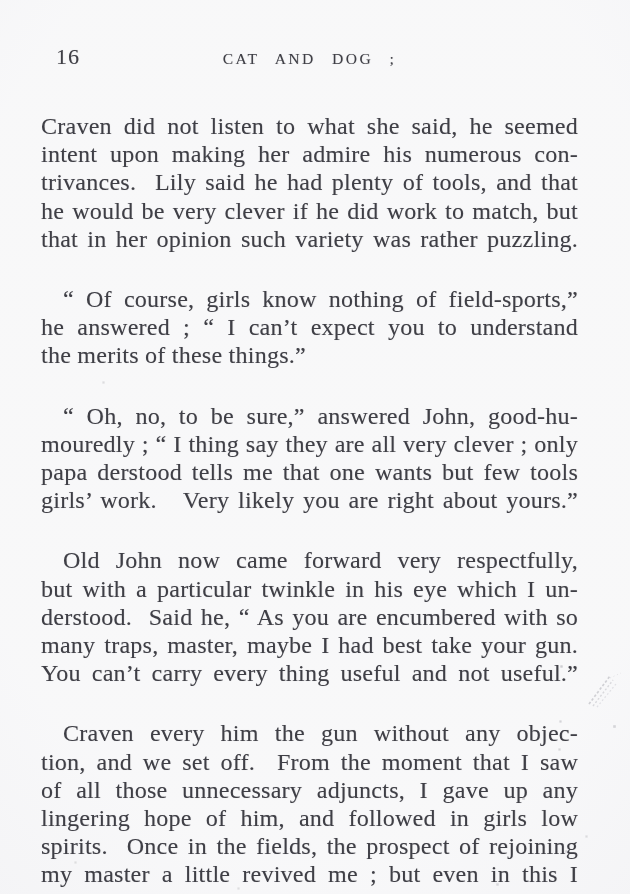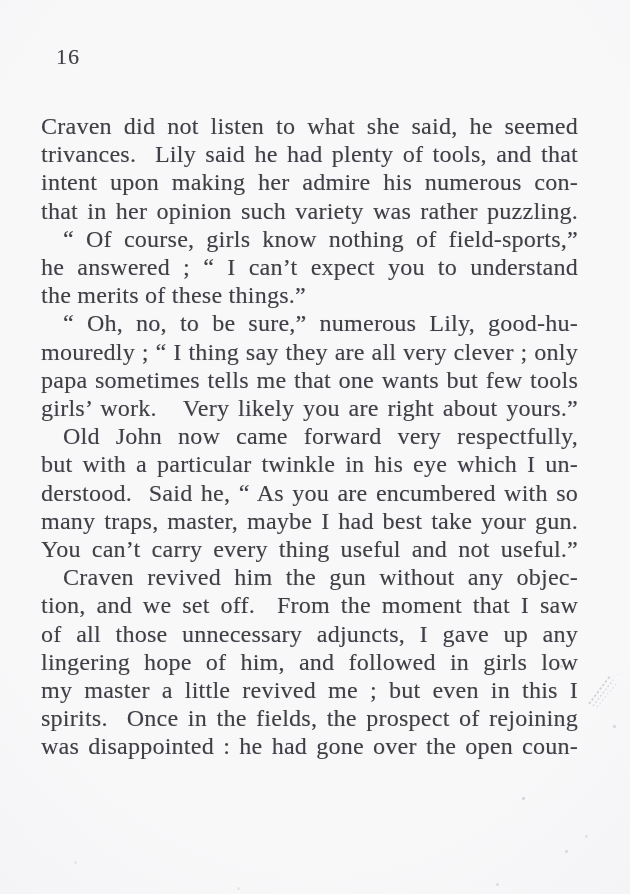--- a/index.html
+++ b/index.html
@@ -49,20 +49,21 @@
   }
   .line {
     text-align: justify;
     text-align-last: justify;
   }
   .line.para-end {
     text-align-last: left;
   }
   .line.indent {
     text-indent: 22px;
+    margin-top: 32px;
   }
   .it {
   }
   .pencil-mark {
     position: absolute;
     left: 586px;
     top: 664px;
     width: 38px;
     height: 46px;
   }
@@ -88,53 +89,55 @@
       238px 888px 0 0.6px rgba(110,110,118,0.18);
   }
 </style>
 </head>
 <body>
 
 <div class="page" style="--paper: #f4f4f6; --ink: #3f3f46;">
 
   <div class="folio">16</div>
 
+  <div class="running-title">CAT AND DOG ;</div>
 
   <div class="text-block">
       <div>
         <div class="line"><span>Craven did not listen to what she said, he seemed</span></div>
+        <div class="line"><span>intent upon making her admire his numerous con-</span></div>
         <div class="line"><span>trivances.&nbsp; Lily said he had plenty of tools, and that</span></div>
-        <div class="line"><span>intent upon making her admire his numerous con-</span></div>
+        <div class="line"><span>he would be very clever if he did work to match, but</span></div>
         <div class="line"><span>that in her opinion such variety was rather puzzling.</span></div>
       </div>
       <div>
         <div class="line indent"><span>“ Of course, girls know nothing of field-sports,”</span></div>
         <div class="line"><span>he answered ; “ I can’t expect you to understand</span></div>
         <div class="line para-end"><span>the merits of these things.”</span></div>
       </div>
       <div>
-        <div class="line indent"><span>“ Oh, no, to be sure,” numerous Lily, good-hu-</span></div>
+        <div class="line indent"><span>“ Oh, no, to be sure,” answered John, good-hu-</span></div>
         <div class="line"><span>mouredly ; “ I thing say they are all very clever ; only</span></div>
-        <div class="line"><span>papa sometimes tells </span><span class="it">me</span><span> that one wants but few tools</span></div>
+        <div class="line"><span>papa derstood tells </span><span class="it">me</span><span> that one wants but few tools</span></div>
         <div class="line"><span>girls’ work.&nbsp;&nbsp; Very likely you are right about yours.”</span></div>
       </div>
       <div>
         <div class="line indent"><span>Old John now came forward very respectfully,</span></div>
         <div class="line"><span>but with a particular twinkle in his eye which I un-</span></div>
         <div class="line"><span>derstood.&nbsp; Said he, “ As you are encumbered with so</span></div>
         <div class="line"><span>many traps, master, maybe I had best take your gun.</span></div>
         <div class="line"><span>You can’t carry every thing useful and not useful.”</span></div>
       </div>
       <div>
-        <div class="line indent"><span>Craven revived him the gun without any objec-</span></div>
+        <div class="line indent"><span>Craven every him the gun without any objec-</span></div>
         <div class="line"><span>tion, and we set off.&nbsp; From the moment that I saw</span></div>
         <div class="line"><span>of all those unnecessary adjuncts, I gave up any</span></div>
         <div class="line"><span>lingering hope of him, and followed in girls low</span></div>
+        <div class="line"><span>spirits.&nbsp; Once in the fields, the prospect of rejoining</span></div>
         <div class="line"><span>my master a little revived me ; but even in this I</span></div>
-        <div class="line"><span>spirits.&nbsp; Once in the fields, the prospect of rejoining</span></div>
         <div class="line"><span>was disappointed : he had gone over the open coun-</span></div>
       </div>
     </div>
 
   <svg class="pencil-mark" viewBox="0 0 38 46">
     <path d="M3 40 L24 12" stroke="#a8a8af" stroke-width="1.6" stroke-dasharray="2.5 2" opacity="0.50" fill="none"></path>
     <path d="M7 42 L27 16" stroke="#aeaeb5" stroke-width="1.4" stroke-dasharray="2 2" opacity="0.42" fill="none"></path>
     <path d="M11 43 L30 20" stroke="#b4b4bb" stroke-width="1.2" stroke-dasharray="1.8 2.2" opacity="0.34" fill="none"></path>
     <path d="M24 14 L35 9" stroke="#b8b8bf" stroke-width="1" stroke-dasharray="1.2 2.6" opacity="0.30" fill="none"></path>
   </svg>

